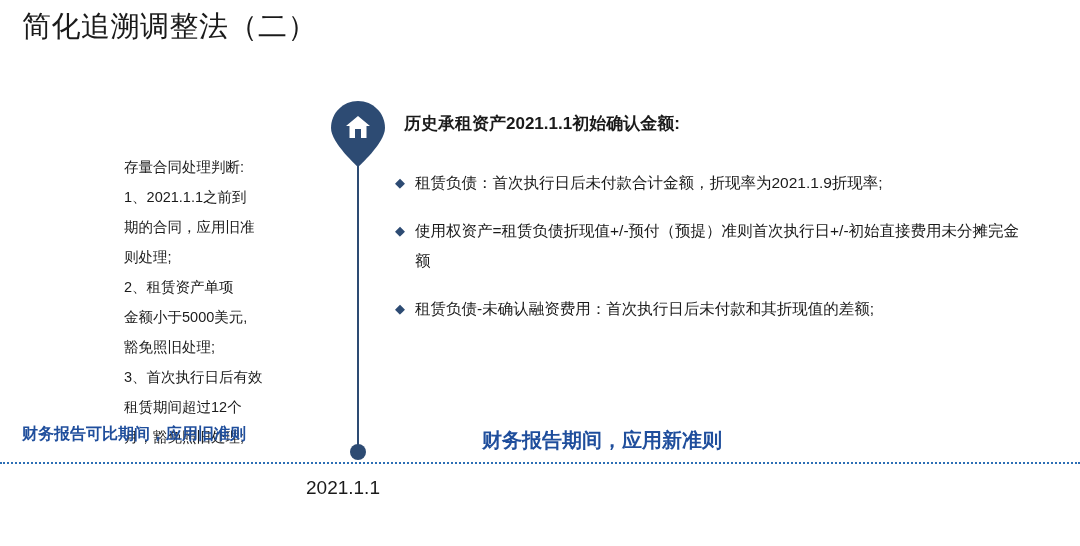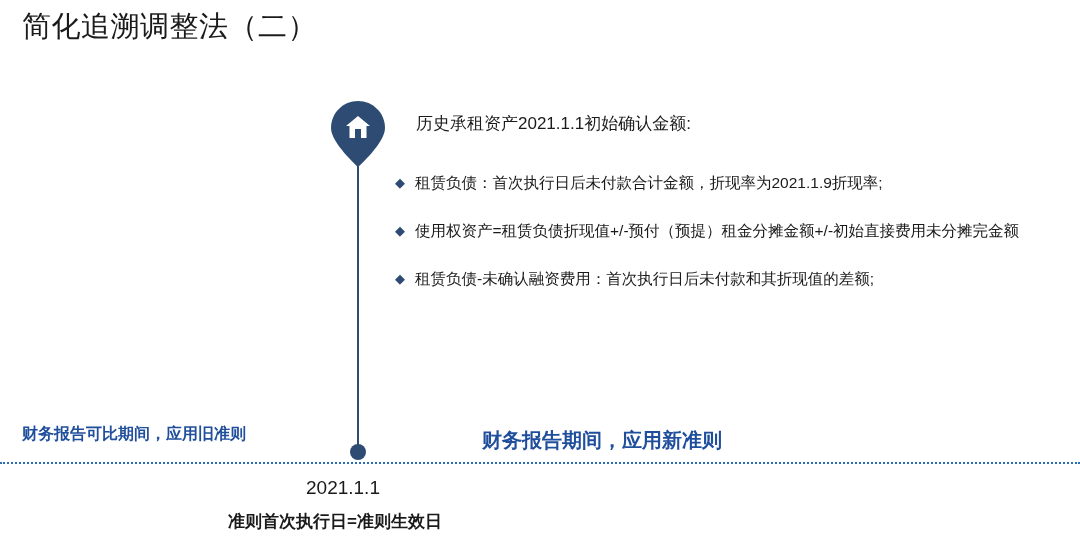--- a/index.html
+++ b/index.html
@@ -76,24 +76,24 @@
     width: 54px;
     height: 66px;
   }
   .pin svg {
     display: block;
   }
 
   
   .right-heading {
     position: absolute;
-    left: 416px;
+    left: 404px;
     top: 112px;
     font-size: 17px;
-    font-weight: normal;
+    font-weight: bold;
     color: #1a1a1a;
     white-space: nowrap;
   }
 
   
   .bullets {
     position: absolute;
     left: 395px;
     top: 168px;
     width: 630px;
@@ -167,20 +167,32 @@
     white-space: nowrap;
   }
 </style>
 </head>
 <body>
 
 <div id="slide">
 
   <div class="slide-title">简化追溯调整法（二）</div>
 
+  <div class="left-block">
+    <div>存量合同处理判断:</div>
+    <div>1、2021.1.1之前到</div>
+    <div>期的合同，应用旧准</div>
+    <div>则处理;</div>
+    <div>2、租赁资产单项</div>
+    <div>金额小于5000美元,</div>
+    <div>豁免照旧处理;</div>
+    <div>3、首次执行日后有效</div>
+    <div>租赁期间超过12个</div>
+    <div>月，豁免照旧处理;</div>
+  </div>
 
   <div class="timeline-line"></div>
   <div class="timeline-dot"></div>
 
   <div class="pin">
     <svg width="54" height="66" viewBox="0 0 54 66" xmlns="http://www.w3.org/2000/svg">
       <path d="M27 0 C12 0 0 12 0 27 C0 42 27 66 27 66 C27 66 54 42 54 27 C54 12 42 0 27 0 Z" fill="#2d4b73"></path>
       <path d="M27 15 L39 25 L35.5 25 L35.5 37 L18.5 37 L18.5 25 L15 25 Z" fill="#ffffff"></path>
       <rect x="24" y="28" width="6" height="9" fill="#2d4b73"></rect>
     </svg>
@@ -188,29 +200,28 @@
 
   <div class="right-heading">历史承租资产2021.1.1初始确认金额:</div>
 
   <div class="bullets">
     <div class="bullet-row">
       <span class="bullet-mark">◆</span>
       <span class="bullet-text">租赁负债：首次执行日后未付款合计金额，折现率为2021.1.9折现率;</span>
     </div>
     <div class="bullet-row">
       <span class="bullet-mark">◆</span>
-      <span class="bullet-text">使用权资产=租赁负债折现值+/-预付（预提）租金分摊金额+/-初始直接费用未分摊完金额</span>
+      <span class="bullet-text">使用权资产=租赁负债折现值+/-预付（预提）准则首次执行日+/-初始直接费用未分摊完金额</span>
     </div>
     <div class="bullet-row">
       <span class="bullet-mark">◆</span>
       <span class="bullet-text">租赁负债-未确认融资费用：首次执行日后未付款和其折现值的差额;</span>
     </div>
   </div>
 
   <div class="label-left">财务报告可比期间，应用旧准则</div>
   <div class="label-right">财务报告期间，应用新准则</div>
 
   <div class="axis"></div>
 
   <div class="axis-date">2021.1.1</div>
-  <div class="axis-sub">准则首次执行日=准则生效日</div>
 
 </div>
 
 </body></html>

